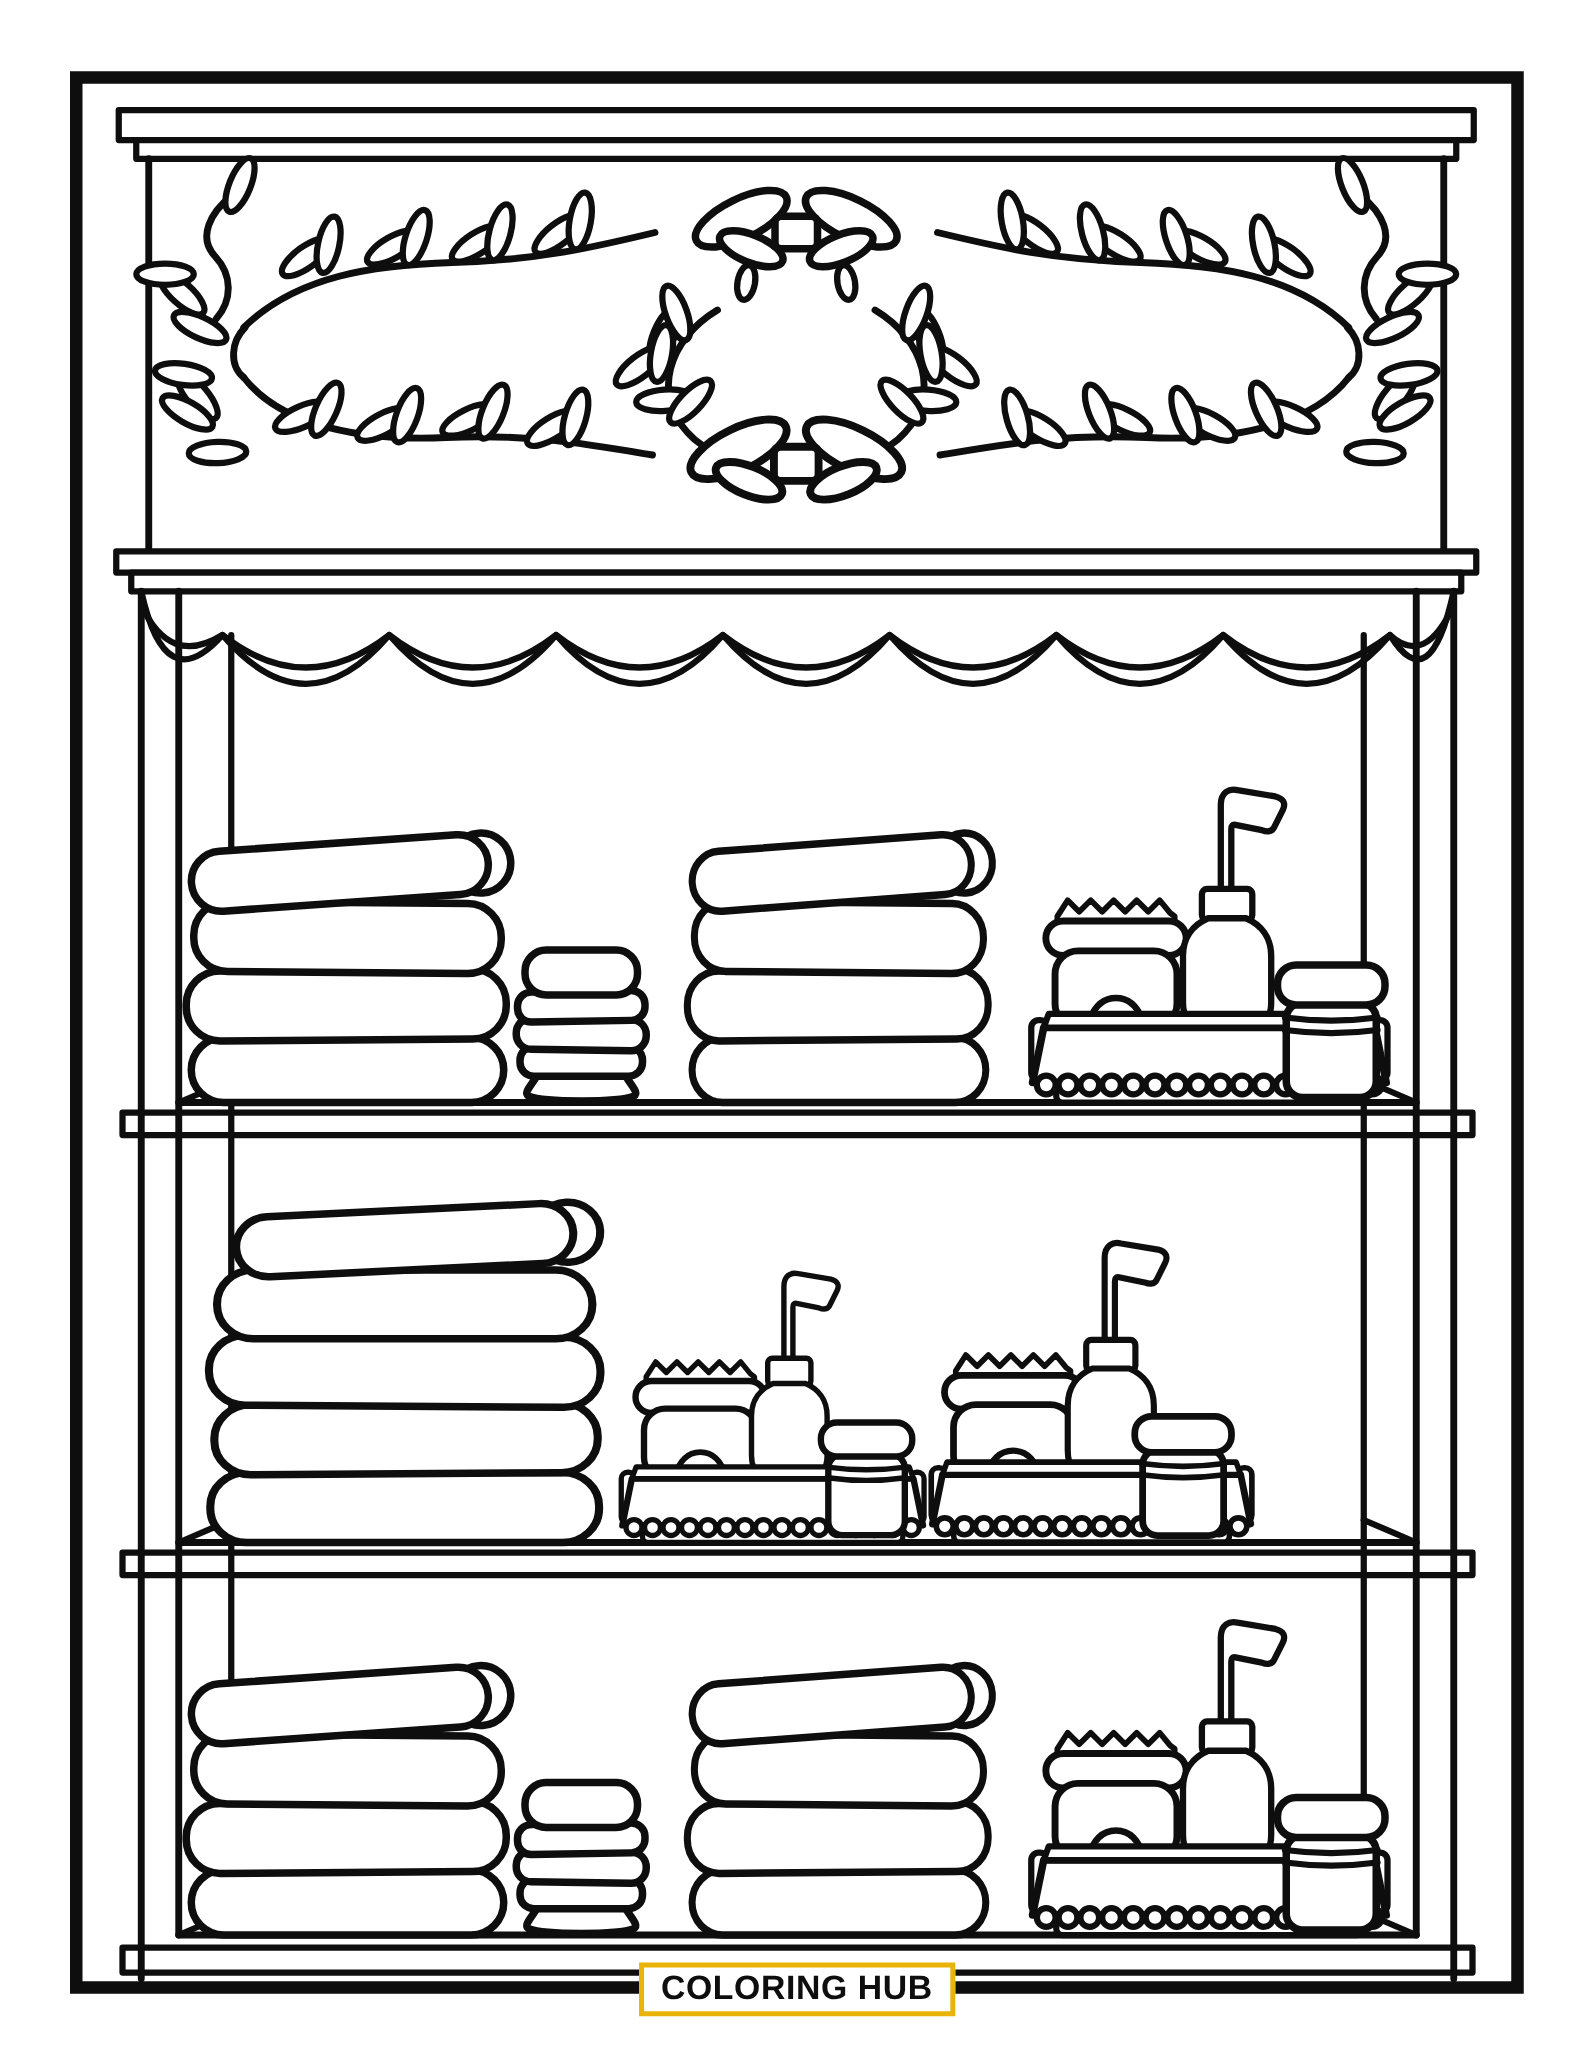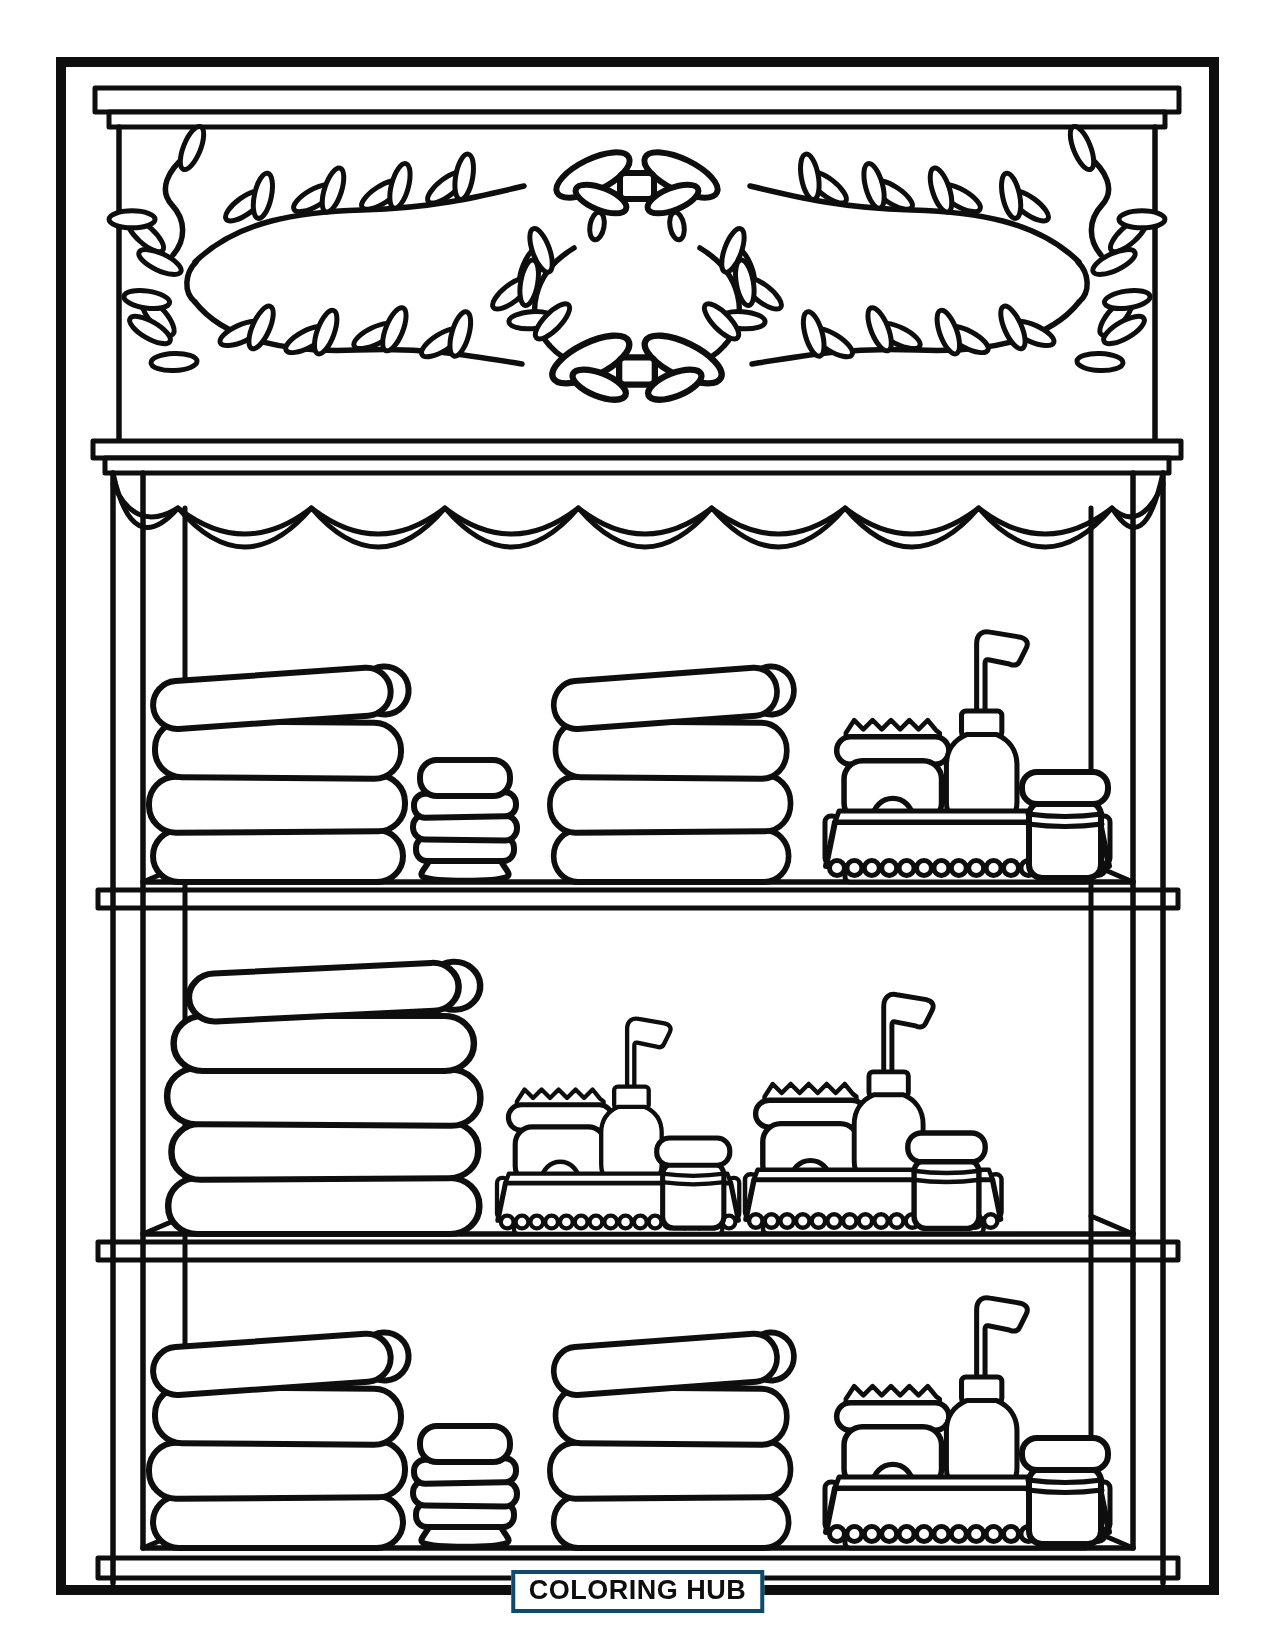--- a/index.html
+++ b/index.html
@@ -4,21 +4,21 @@
 <style>
   html,body{margin:0;padding:0;background:#fff;}
   #page{position:relative;width:1275px;height:1650px;background:#fff;overflow:hidden;
         font-family:"Liberation Sans", sans-serif;}
   svg{position:absolute;left:0;top:0;}
   .ln{fill:#ffffff;stroke:#0e0e0e;stroke-width:6;stroke-linejoin:round;stroke-linecap:round;}
   .nf{fill:none;stroke:#0e0e0e;stroke-width:5.5;stroke-linejoin:round;stroke-linecap:round;}
   .s5{stroke-width:5;}
   .frame{fill:none;stroke:#0e0e0e;stroke-width:10;}
   #brand-badge{position:absolute;left:50%;top:1570px;transform:translateX(-50%);
-        background:#fff;border:4px solid #0c4a6e;padding:1px 14px 3px 14px;
+        background:#fff;border:4px solid #eab308;padding:1px 14px 3px 14px;
         font-weight:bold;font-size:27px;letter-spacing:.5px;color:#0e0e0e;white-space:nowrap;}
 </style>
 </head>
 <body>
 
 <div id="page">
 <svg width="1275" height="1650" viewBox="0 0 1275 1650">
   <defs>
     <g id="leaf">
           <ellipse rx="23" ry="8.5" class="ln s5"></ellipse>

